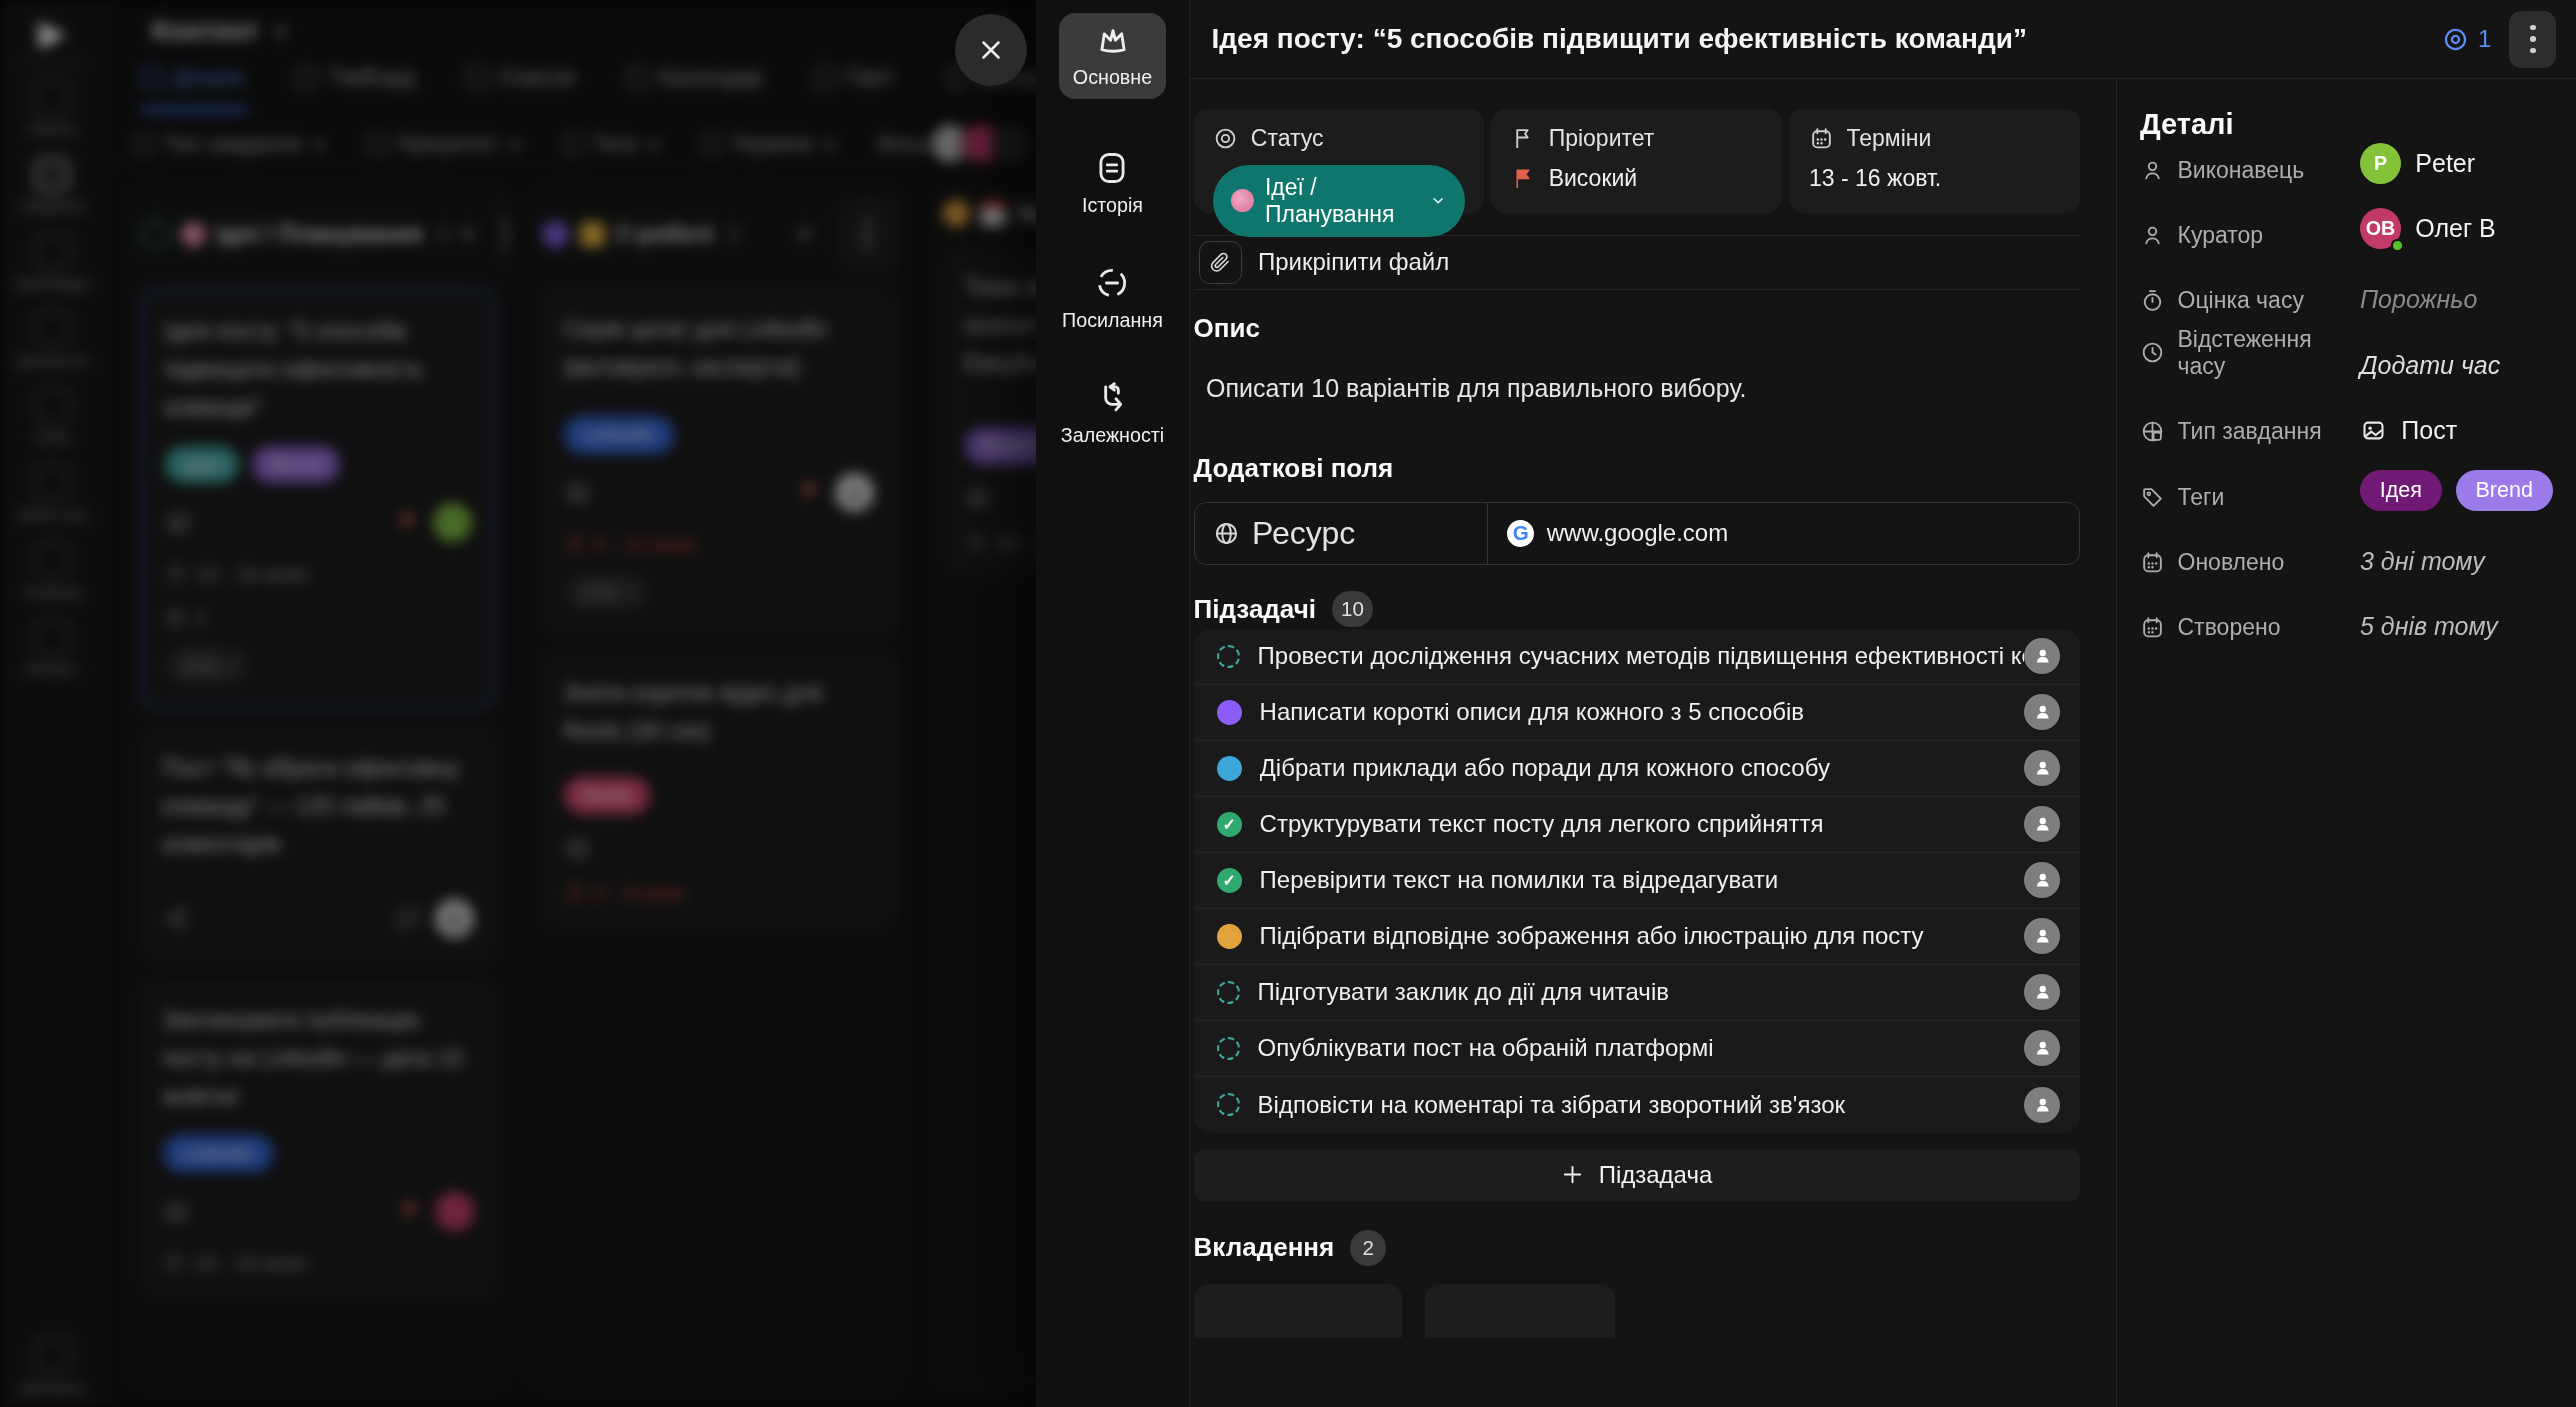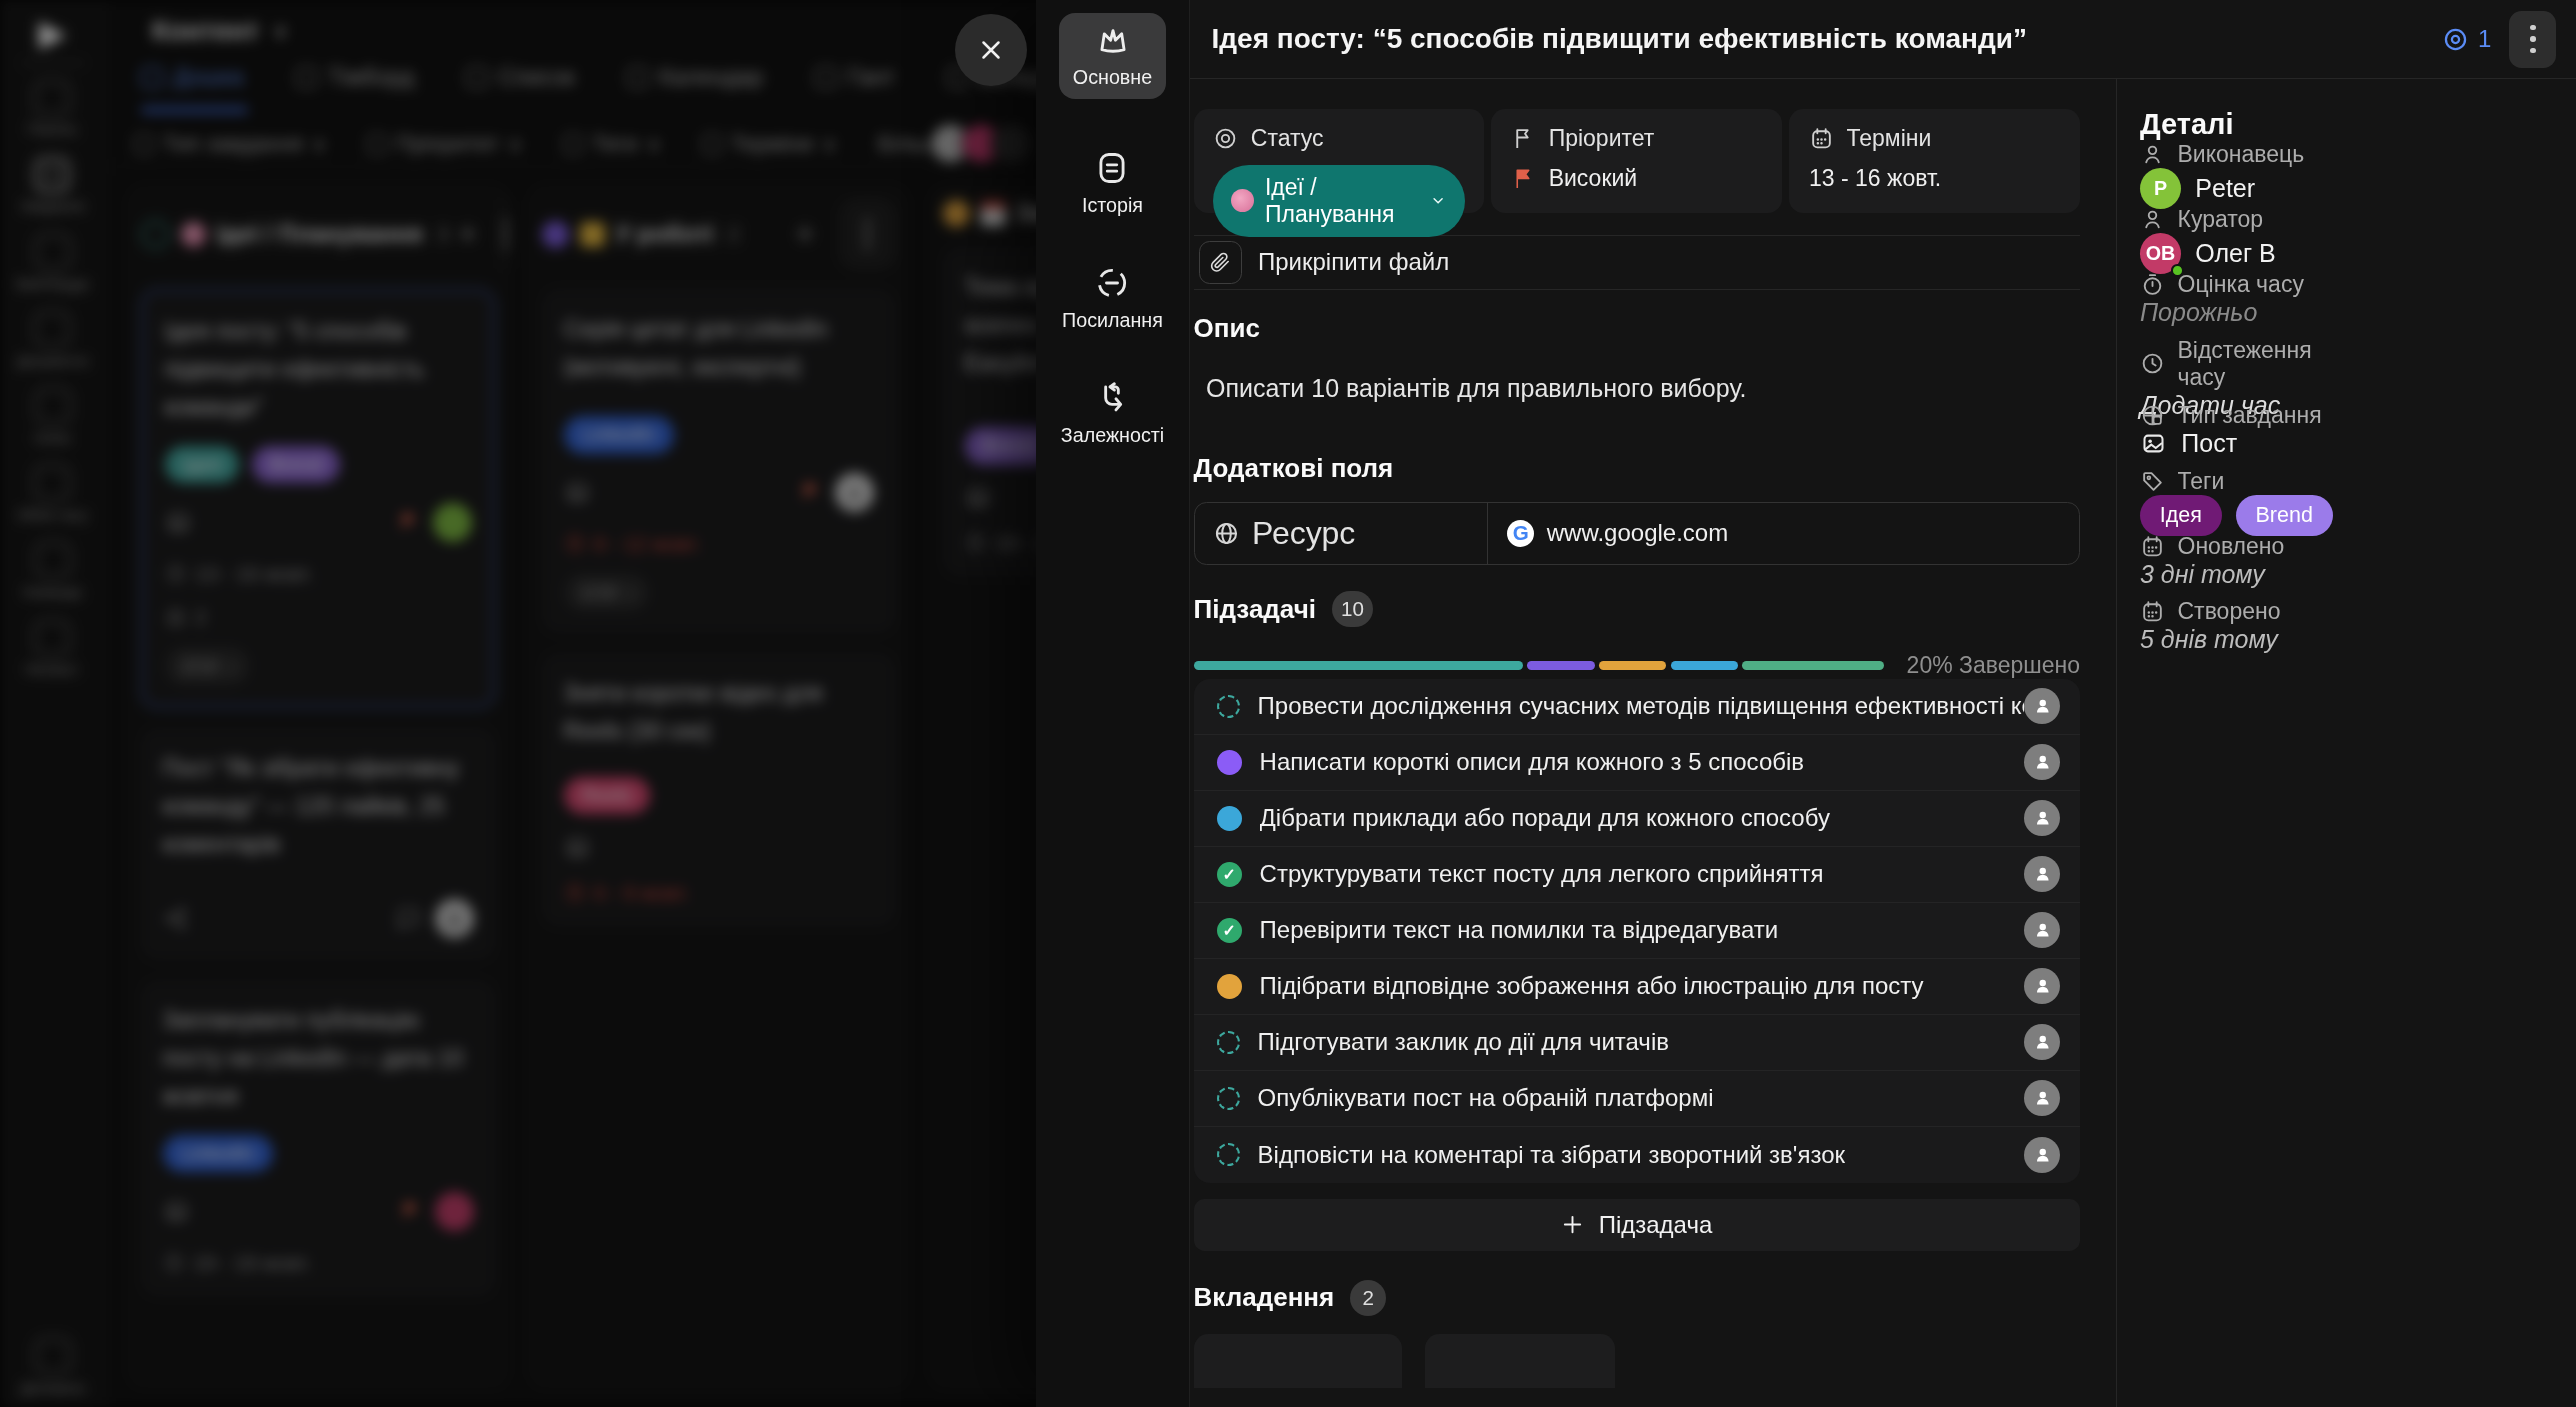--- a/index.html
+++ b/index.html
@@ -141,21 +141,21 @@
   .add-btn{margin-top:16px;height:52px;background:#1d1d1e;border-radius:10.7px;display:flex;align-items:center;justify-content:center;gap:14.3px;font-size:24px;color:#f2f2f2;}
   .add-btn svg{width:23px;height:23px;}
   .att-h{margin-top:29px;display:flex;align-items:center;gap:16px;height:36px;}
   .stubs{margin-top:18px;display:flex;gap:23px;}
   .stub{height:54px;background:#1d1d1e;border-radius:14.3px 14.3px 0 0;}
   .stub.a{width:208px;}
   .stub.b{width:190px;}
 
   
   .d-h{margin-top:14.3px;font-size:29px;font-weight:700;color:#fafafa;}
-  .drow{display:flex;align-items:flex-start;height:43px;margin-bottom:22.4px;flex-direction:column;}
+  .drow{display:flex;align-items:flex-end;height:43px;margin-bottom:22.4px;}
   .drow:first-of-type{margin-top:25px;}
   .dlabel{width:220px;display:flex;align-items:center;gap:12.5px;font-size:23px;color:#adadad;flex:0 0 auto;}
   .dlabel svg{width:25px;height:25px;flex:0 0 auto;}
   .dval{display:flex;align-items:center;gap:14.3px;font-size:25px;color:#f2f2f2;min-width:0;}
   .d-ava{width:41px;height:41px;border-radius:50%;display:flex;align-items:center;justify-content:center;color:#fff;font-size:19.7px;font-weight:700;position:relative;flex:0 0 auto;}
   .online{position:absolute;right:-2.7px;bottom:-2.7px;width:12.5px;height:12.5px;border-radius:50%;background:#58c322;border:2.7px solid #141414;}
   .italic-dim{font-style:italic;color:#8a8a8a;}
   .italic-lt{font-style:italic;color:#dedede;}
   .italic-md{font-style:italic;color:#bdbdbd;}
   .dtag{font-size:21.5px;color:#fff;padding:8px 19.7px;border-radius:894px;}
@@ -682,30 +682,20 @@
             <span class="gicon">G</span>
             <span>www.google.com</span>
           </div>
         </div>
 
         <div class="sub-h">
           <span class="h2">Підзадачі</span>
           <span class="cnt-badge">10</span>
         </div>
 
-        <div class="prog-row">
-          <div class="prog-bar" id="progress-bar">
-            <span style="background: rgb(61, 168, 158); width: 49%;"></span>
-            <span style="background: rgb(124, 92, 224); width: 10%;"></span>
-            <span style="background: rgb(226, 163, 60); width: 10%;"></span>
-            <span style="background: rgb(59, 167, 217); width: 10%;"></span>
-            <span style="background: rgb(79, 174, 133); width: 21%;"></span>
-          </div>
-          <span class="prog-text">20% Завершено</span>
-        </div>
 
         <div class="sub-list">
           <div class="srow">
               <span class="stic" data-st="pending"></span>
               <span class="stext">Провести дослідження сучасних методів підвищення ефективності ко…</span>
               <span class="s-ava">
                 <svg viewBox="0 0 24 24" width="21.5" height="21.5">
                   <use href="#i-bust"></use>
                 </svg>
               </span>

